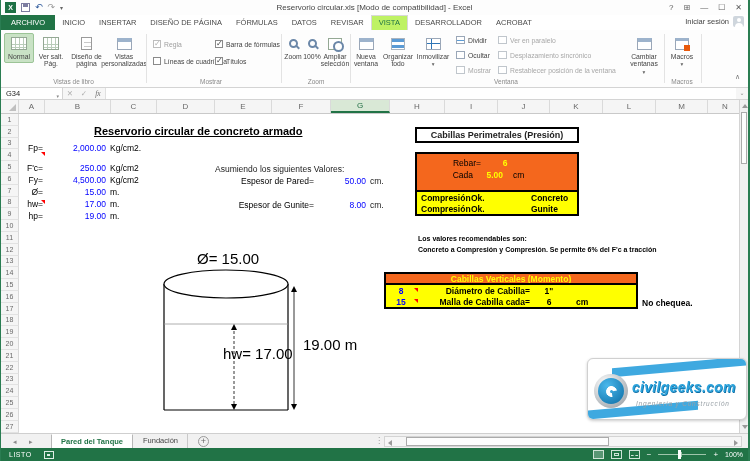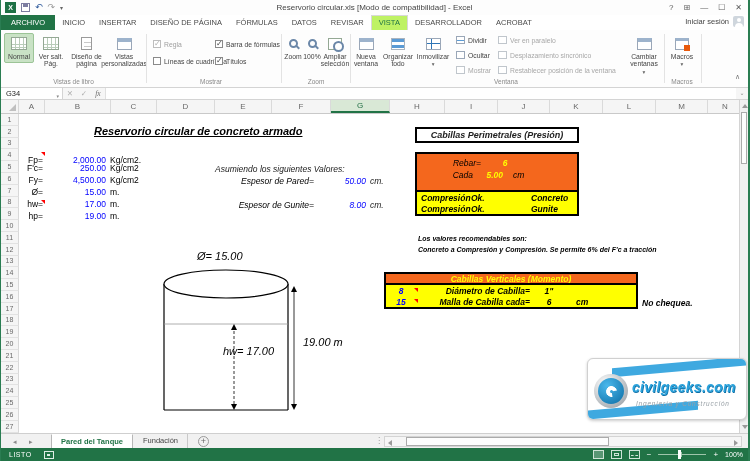--- a/index.html
+++ b/index.html
@@ -93,21 +93,21 @@
   .rowh{height:11.8px;background:#f5f5f5;border-bottom:1px solid #e2e2e2;border-right:1px solid #d8d8d8;
         font-size:7px;color:#696969;display:flex;align-items:center;justify-content:center;}
   #vscroll{position:absolute;right:0;top:100px;width:9px;height:333px;background:#f1f1f1;border-left:1px solid #d4d4d4;}
   .vs-up,.vs-dn{position:absolute;left:2px;width:0;height:0;border-left:3px solid transparent;border-right:3px solid transparent;}
   .vs-up{top:4px;border-bottom:4px solid #9a9a9a;}
   .vs-dn{bottom:4px;border-top:4px solid #9a9a9a;}
   .vs-thumb{position:absolute;left:1px;top:12px;width:6px;height:52px;background:#fdfdfd;border:1px solid #ababab;}
 
   
   #sheet{position:absolute;left:0;top:0;width:750px;height:461px;font-size:8.5px;}
-  .abs{position:absolute;white-space:nowrap;font-style:italic;}
+  .abs{position:absolute;white-space:nowrap;}
   .sh-title{font-size:11px;font-weight:bold;text-decoration:underline;color:#000;}
   .prow{position:absolute;left:0;width:220px;height:12px;}
   .pl{position:absolute;left:0;width:42px;text-align:right;color:#000;}
   .pv{position:absolute;left:44px;width:61px;text-align:right;color:#0000ff;}
   .pu{position:absolute;left:109px;color:#000;}
   .cmark{position:absolute;width:0;height:0;border-top:4px solid #ff0000;border-left:4px solid transparent;}
   .as-label{text-align:right;color:#000;}
   .blue{color:#0000ff;}
   .boxed-title{border:2px solid #000;background:#fff;font-weight:bold;font-size:9px;text-align:center;line-height:12px;}
   .orangebox{background:#f4671d;border:2px solid #000;}
@@ -117,21 +117,21 @@
   .yb-txt{position:absolute;font-weight:bold;color:#000;}
   .note{font-size:7px;font-weight:bold;color:#000;}
   .vt-head{position:absolute;left:0;top:0;width:254px;height:13px;background:#f4671d;border:2px solid #000;
            color:#ffff00;font-weight:bold;font-size:8.5px;text-align:center;line-height:10px;}
   .vt-body{position:absolute;left:0;top:11px;width:254px;height:26px;background:#ffff00;border:2px solid #000;}
   .vt-num{position:absolute;left:5px;width:20px;text-align:center;color:#0000ff;font-weight:bold;}
   .vt-lbl{position:absolute;left:40px;width:104px;text-align:right;font-weight:bold;color:#000;}
   .vt-val{position:absolute;left:150px;width:26px;text-align:center;font-weight:bold;color:#000;}
   .vt-unit{position:absolute;left:190px;font-weight:bold;color:#000;}
   .status-txt{font-weight:bold;color:#000;}
-  .dwg-lbl{font-size:11px;color:#000;}
+  .dwg-lbl{font-size:15px;color:#000;}
 
   
   #logo{position:absolute;left:586px;top:358px;width:160px;height:62px;background:#fff;border:1px solid #d0d0d0;
         border-radius:6px;box-shadow:0 1px 3px rgba(0,0,0,.2);overflow:hidden;}
   .band{position:absolute;background:#3fa9e0;height:9px;}
   .band.t{left:24px;right:-8px;top:3px;transform:skewY(-5deg);}
   .band.b{left:-8px;width:118px;bottom:4px;transform:skewY(-5deg);}
   .lg-circle{position:absolute;left:6px;top:15px;width:34px;height:34px;border-radius:50%;
              background:radial-gradient(circle at 35% 30%,#ffffff,#8d959c);display:flex;align-items:center;justify-content:center;}
   .lg-inner{width:26px;height:26px;border-radius:50%;background:radial-gradient(circle at 35% 30%,#4ab8ec,#0b6ca4);
@@ -413,21 +413,21 @@
   <div id="vscroll">
     <span class="vs-up"></span>
     <span class="vs-thumb"></span>
     <span class="vs-dn"></span>
   </div>
 
   <div id="sheet">
 
     <div class="abs sh-title" style="left:93px;top:125px;">Reservorio circular de concreto armado</div>
 
-    <div class="prow" style="top:155px;">
+    <div class="prow" style="top:143px;">
       <span class="pl">Fp=</span>
       <span class="pv">2,000.00</span>
       <span class="pu">Kg/cm2.</span>
     </div>
     <div class="prow" style="top:163px;">
       <span class="pl">F'c=</span>
       <span class="pv">250.00</span>
       <span class="pu">Kg/cm2</span>
     </div>
     <div class="prow" style="top:175px;">

